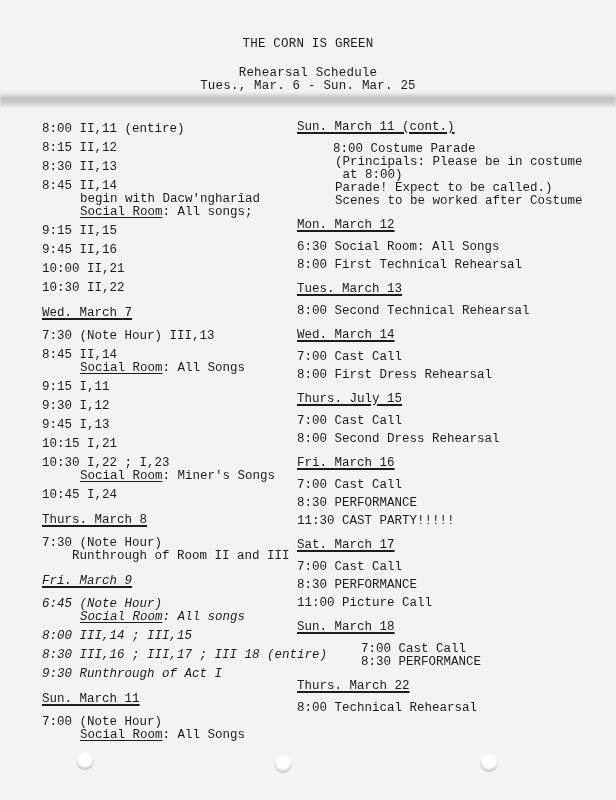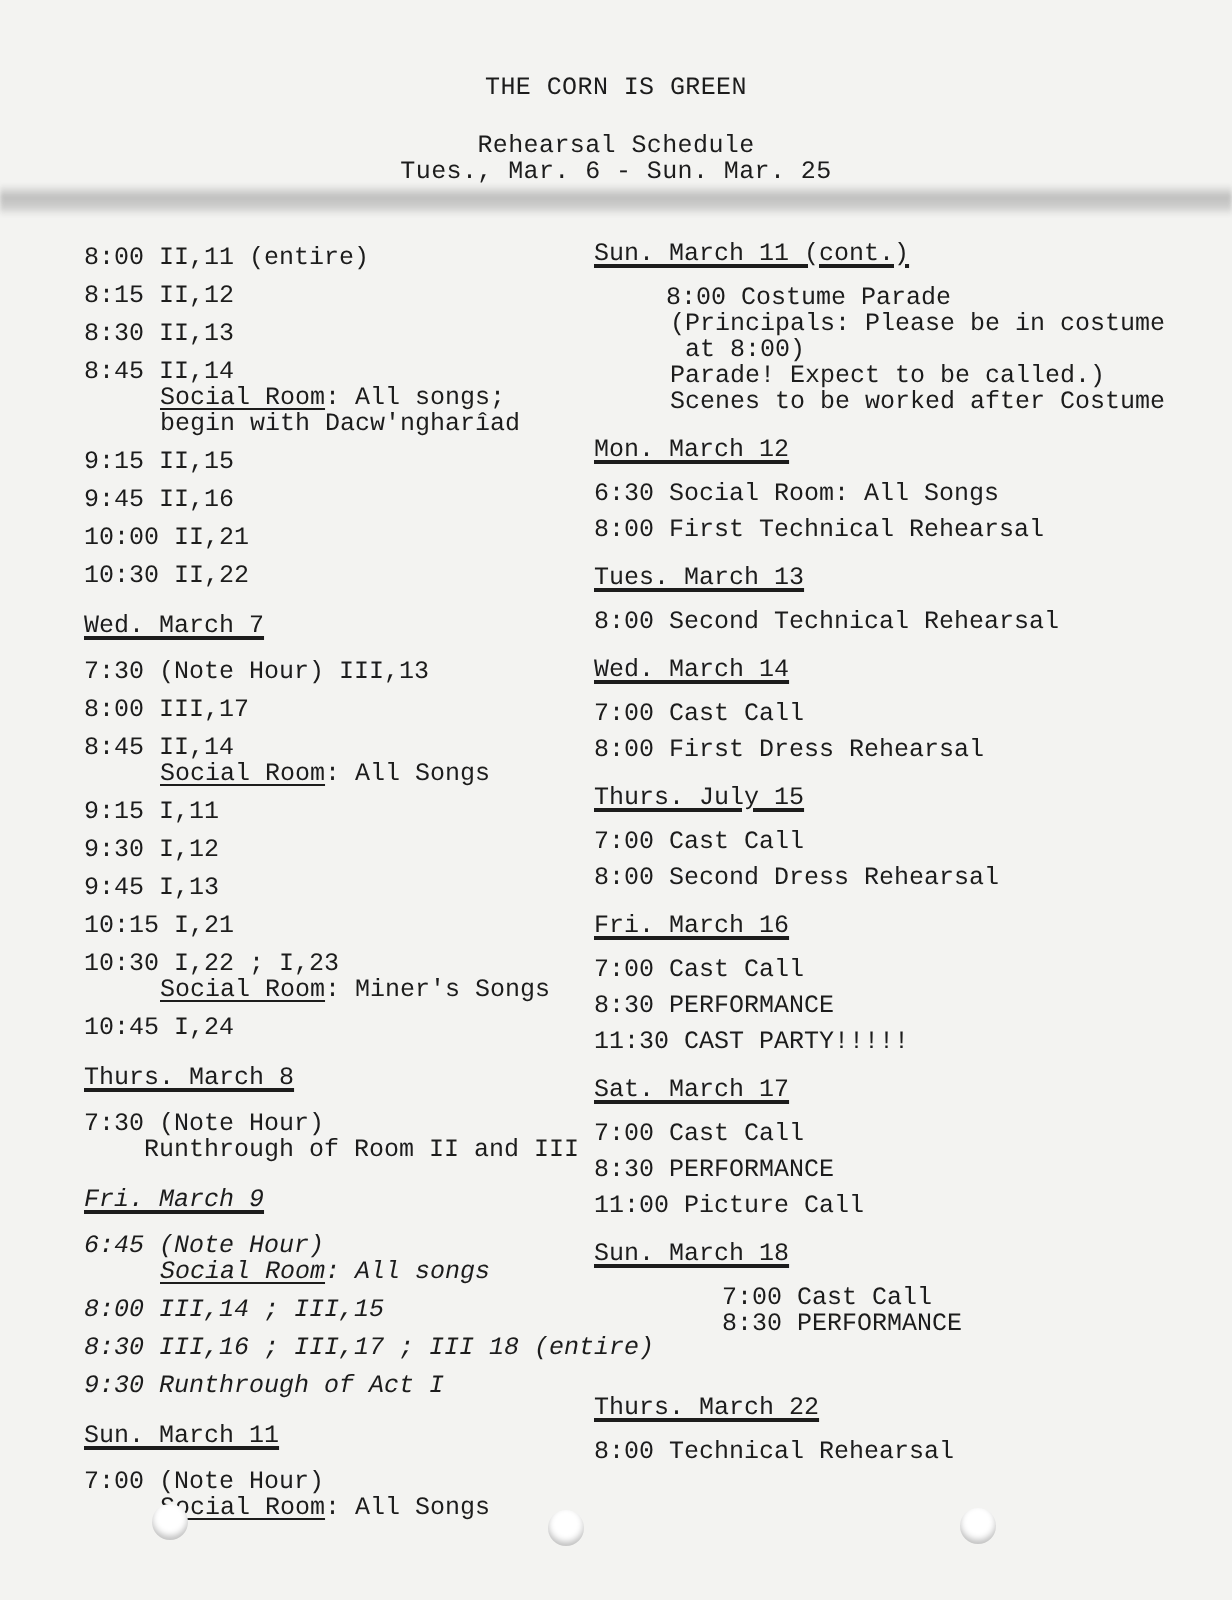--- a/index.html
+++ b/index.html
@@ -40,31 +40,30 @@
   <div class="title t1">THE CORN IS GREEN</div>
   <div class="title t2">Rehearsal Schedule</div>
   <div class="title t3">Tues., Mar. 6 - Sun. Mar. 25</div>
 
   <div class="col left" id="left-col">
       <div style="margin-top: 0px;">
         <div class="entry" style="margin-top: 10px;"><span>8:00 </span><span>II,11 (entire)</span></div>
         <div class="entry" style="margin-top: 6px;"><span>8:15 </span><span>II,12</span></div>
         <div class="entry" style="margin-top: 6px;"><span>8:30 </span><span>II,13</span></div>
         <div class="entry" style="margin-top: 6px;"><span>8:45 </span><span>II,14</span></div>
+        <div class="entry" style="padding-left: 38px;">begin with Dacw'ngharîad</div>
         <div class="entry" style="padding-left: 38px;"><span class="u">Social Room</span><span>: All songs;</span></div>
-        <div class="entry" style="padding-left: 38px;">begin with Dacw'ngharîad</div>
         <div class="entry" style="margin-top: 6px;"><span>9:15 </span><span>II,15</span></div>
         <div class="entry" style="margin-top: 6px;"><span>9:45 </span><span>II,16</span></div>
         <div class="entry" style="margin-top: 6px;"><span>10:00 </span><span>II,21</span></div>
         <div class="entry" style="margin-top: 6px;"><span>10:30 </span><span>II,22</span></div>
       </div>
       <div style="margin-top: 12px;">
         <div class="day">Wed. March 7</div>
         <div class="entry" style="margin-top: 10px;"><span>7:30 </span><span>(Note Hour) III,13</span></div>
-        <div class="entry" style="margin-top: 6px;"><span>8:00 </span><span>III,17</span></div>
         <div class="entry" style="margin-top: 6px;"><span>8:45 </span><span>II,14</span></div>
         <div class="entry" style="padding-left: 38px;"><span class="u">Social Room</span><span>: All Songs</span></div>
         <div class="entry" style="margin-top: 6px;"><span>9:15 </span><span>I,11</span></div>
         <div class="entry" style="margin-top: 6px;"><span>9:30 </span><span>I,12</span></div>
         <div class="entry" style="margin-top: 6px;"><span>9:45 </span><span>I,13</span></div>
         <div class="entry" style="margin-top: 6px;"><span>10:15 </span><span>I,21</span></div>
         <div class="entry" style="margin-top: 6px;"><span>10:30 </span><span>I,22 ; I,23</span></div>
         <div class="entry" style="padding-left: 38px;"><span class="u">Social Room</span><span>: Miner's Songs</span></div>
         <div class="entry" style="margin-top: 6px;"><span>10:45 </span><span>I,24</span></div>
       </div>
@@ -125,21 +124,21 @@
         <div class="day">Sat. March 17</div>
         <div class="entry" style="margin-top: 9px;"><span>7:00 </span><span>Cast Call</span></div>
         <div class="entry" style="margin-top: 5px;"><span>8:30 </span><span>PERFORMANCE</span></div>
         <div class="entry" style="margin-top: 5px;"><span>11:00 </span><span>Picture Call</span></div>
       </div>
       <div style="margin-top: 11px;">
         <div class="day">Sun. March 18</div>
         <div class="entry" style="margin-top: 9px; padding-left: 64px;"><span>7:00 </span><span>Cast Call</span></div>
         <div class="entry" style="margin-top: 0px; padding-left: 64px;"><span>8:30 </span><span>PERFORMANCE</span></div>
       </div>
-      <div style="margin-top: 29px;">
+      <div style="margin-top: 11px;">
         <div class="day">Thurs. March 22</div>
         <div class="entry" style="margin-top: 9px;"><span>8:00 </span><span>Technical Rehearsal</span></div>
       </div>
     </div>
 
   <div class="hole" style="left:76px; top:752px;"></div>
   <div class="hole" style="left:274px; top:755px;"></div>
   <div class="hole" style="left:480px; top:754px;"></div>
 </div>
 

